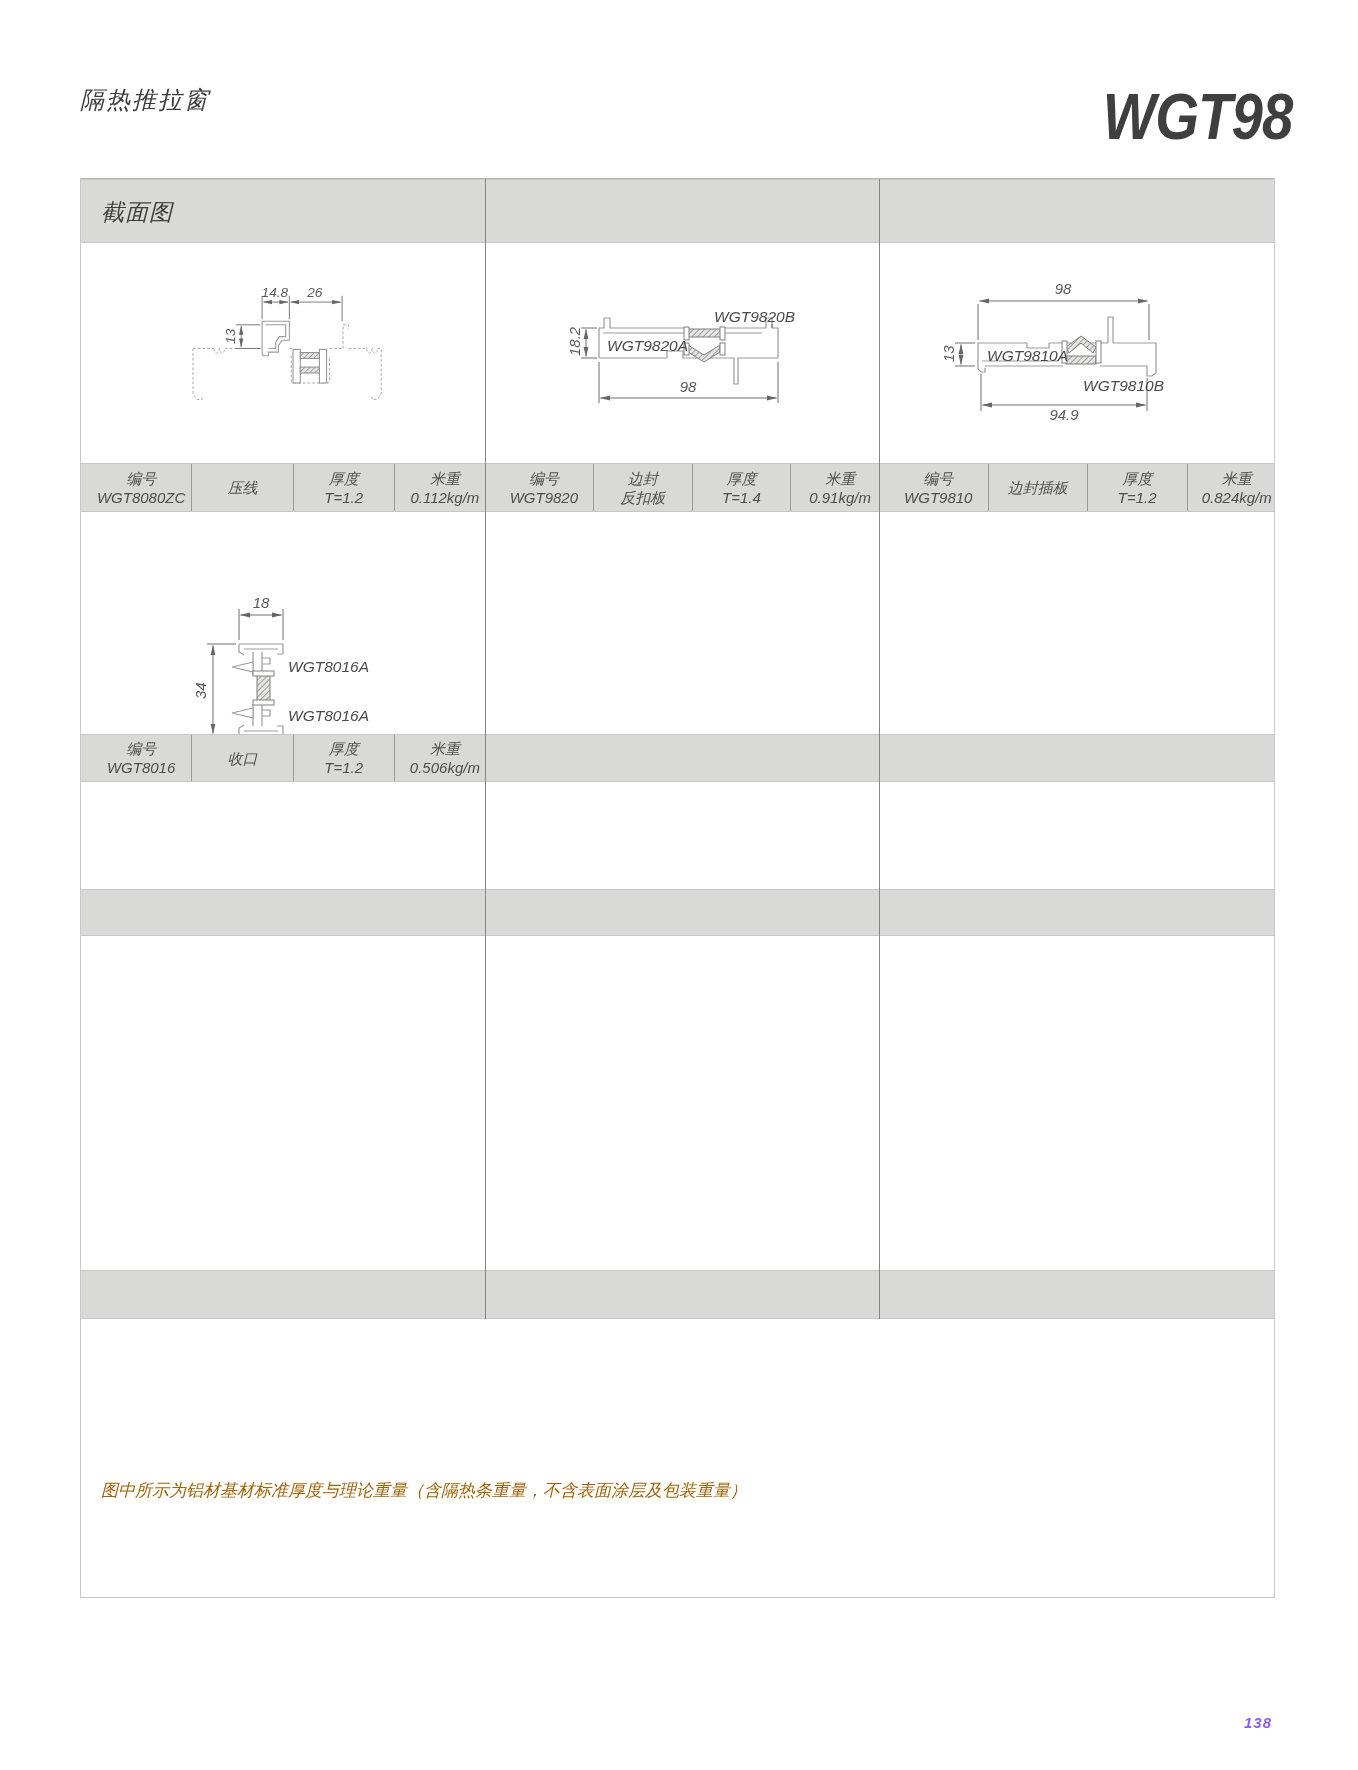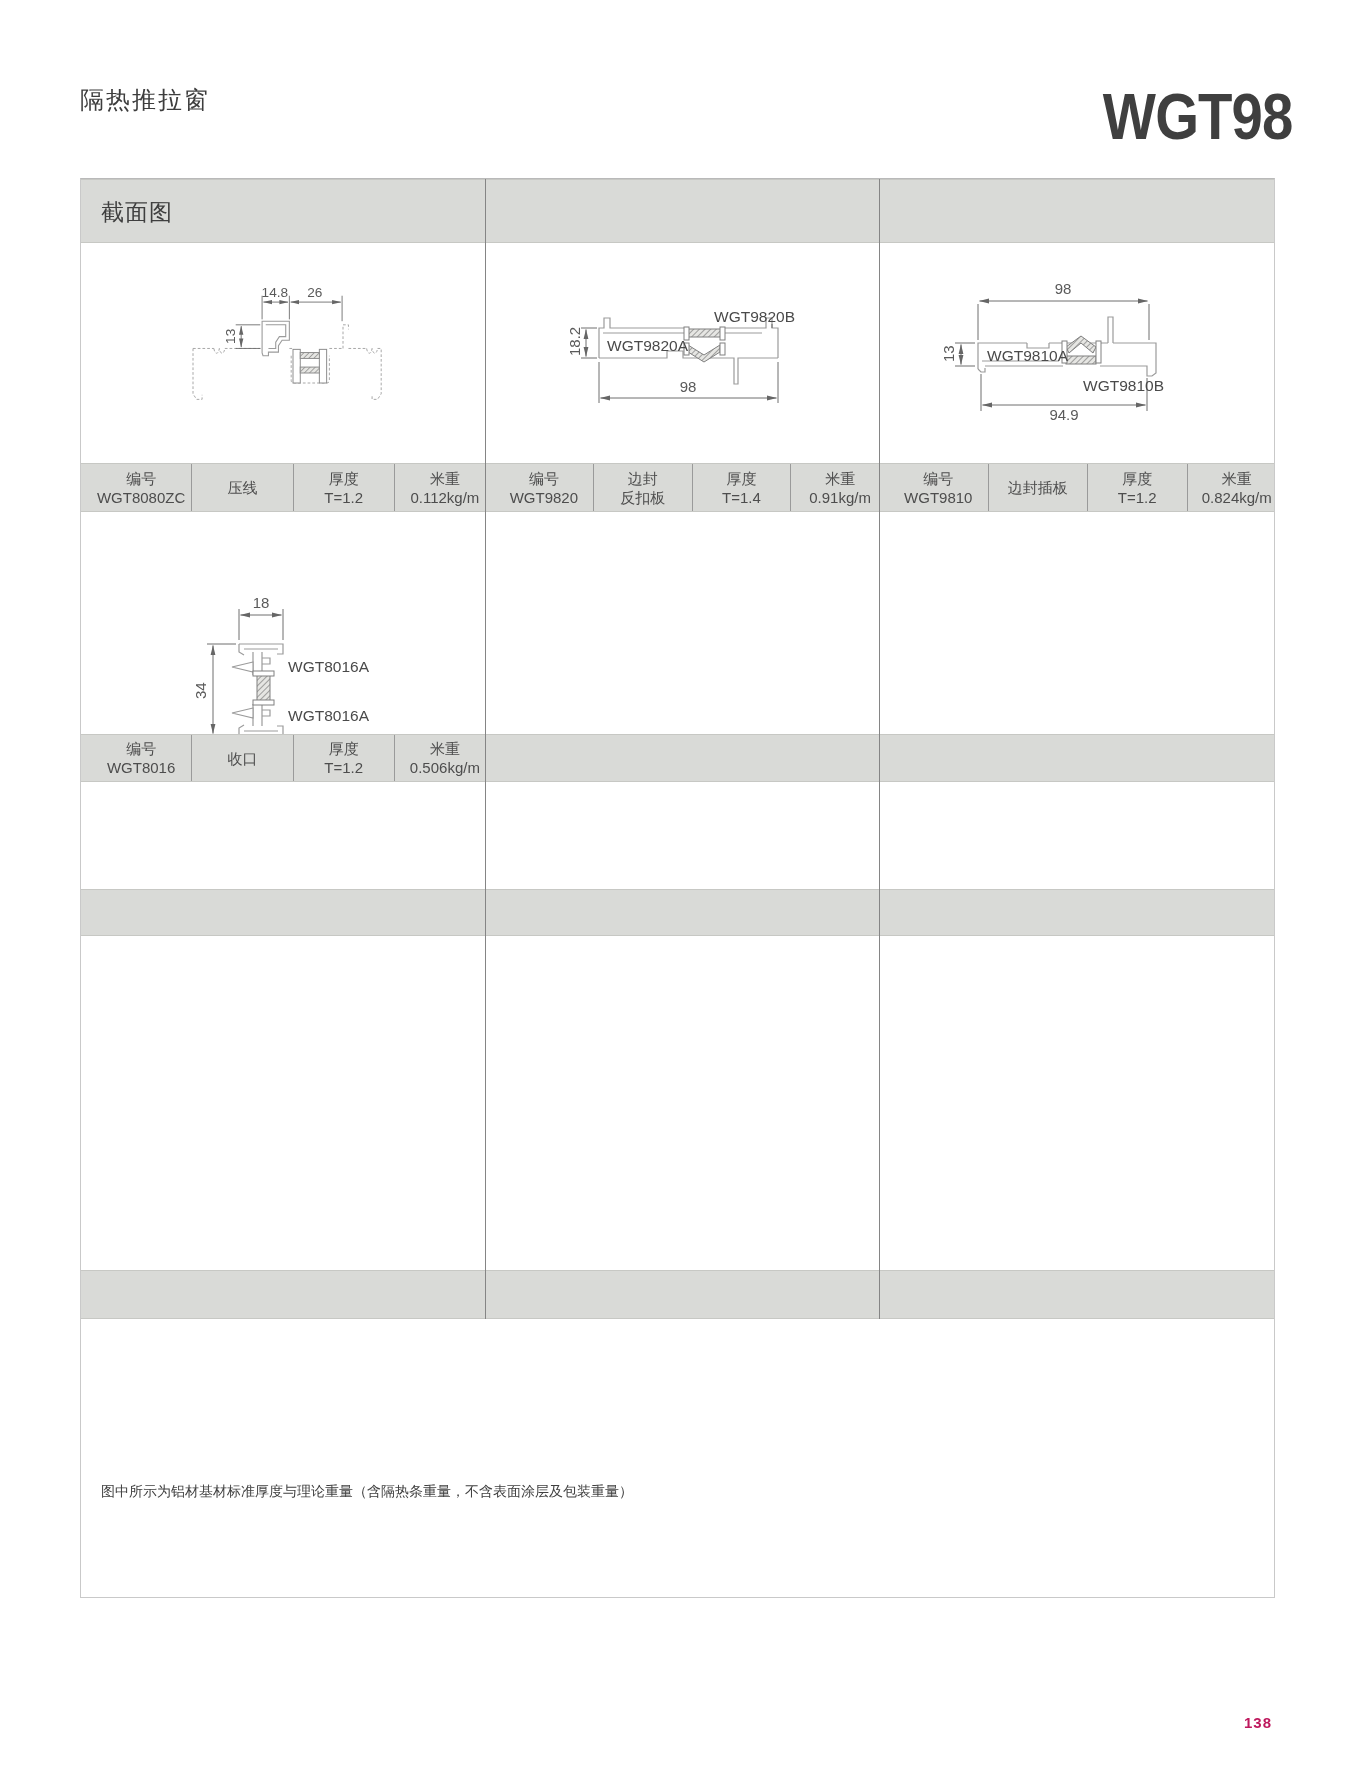--- a/index.html
+++ b/index.html
@@ -1,19 +1,19 @@
 <!DOCTYPE html>
 <html><head>
 <meta charset="utf-8">
 <style>
   * { margin:0; padding:0; box-sizing:border-box; }
   html,body { background:#ffffff; }
   .page {
     position:relative; width:1358px; height:1770px; background:#fff;
-    font-family:"Liberation Sans","DejaVu Sans",sans-serif; color:#4a4a4a; overflow:hidden;
+    font-family:"Liberation Sans","DejaVu Sans",sans-serif; color:#4a4a4a; overflow:hidden;font-style:italic;
   }
   .doc-title { position:absolute; left:80px; top:84px; font-size:24px; color:#3d3d3d; letter-spacing:2px; }
   .model-code {
     position:absolute; right:66px; top:80px; font-size:64px; font-weight:bold; color:#3f3f3f;
     transform:scaleX(0.88); transform-origin:right center; letter-spacing:-1px;
   }
   .sheet {
     position:absolute; left:80px; top:178px; width:1195px; height:1420px;
     border:1px solid #c9c9c9; border-top:1px solid #b9b9b9;
   }
@@ -23,22 +23,22 @@
   .header-band-label { position:absolute; left:20px; top:17px; font-size:23px; color:#3f3f3f; letter-spacing:1px; }
   .band-col { position:absolute; top:0; height:100%; display:flex;margin-left:10px; }
   .cell { flex:1; display:flex; flex-direction:column; align-items:center; justify-content:center;
           text-align:center; font-size:15px; line-height:19px; color:#4d4d4d;
           border-left:1px solid #9a9a9a; overflow:hidden; }
   .cell:first-child { border-left:none; }
   .diagram { position:absolute; }
   .diagram svg { display:block; width:100%; height:100%; }
   .dim-txt { font-size:15px; fill:#5a5a5a; }
   .part-txt { font-size:15.5px; fill:#4a4a4a; }
-  .footnote { position:absolute; left:20px; top:1296px; font-size:14px; line-height:32px; color:#404040; }
-  .page-number { position:absolute; left:1244px; top:1714px; font-size:15px; color:#be185d; font-weight:bold; letter-spacing:1px; }
+  .footnote { position:absolute; left:20px; top:1296px; font-size:17px; line-height:32px; color:#a16207; }
+  .page-number { position:absolute; left:1244px; top:1714px; font-size:15px; color:#8b5cf6; font-weight:bold; letter-spacing:1px; }
 </style>
 </head>
 <body>
 
 <div class="page">
 
   <div class="doc-title">隔热推拉窗</div>
   <div class="model-code">WGT98</div>
 
   <div class="sheet">

